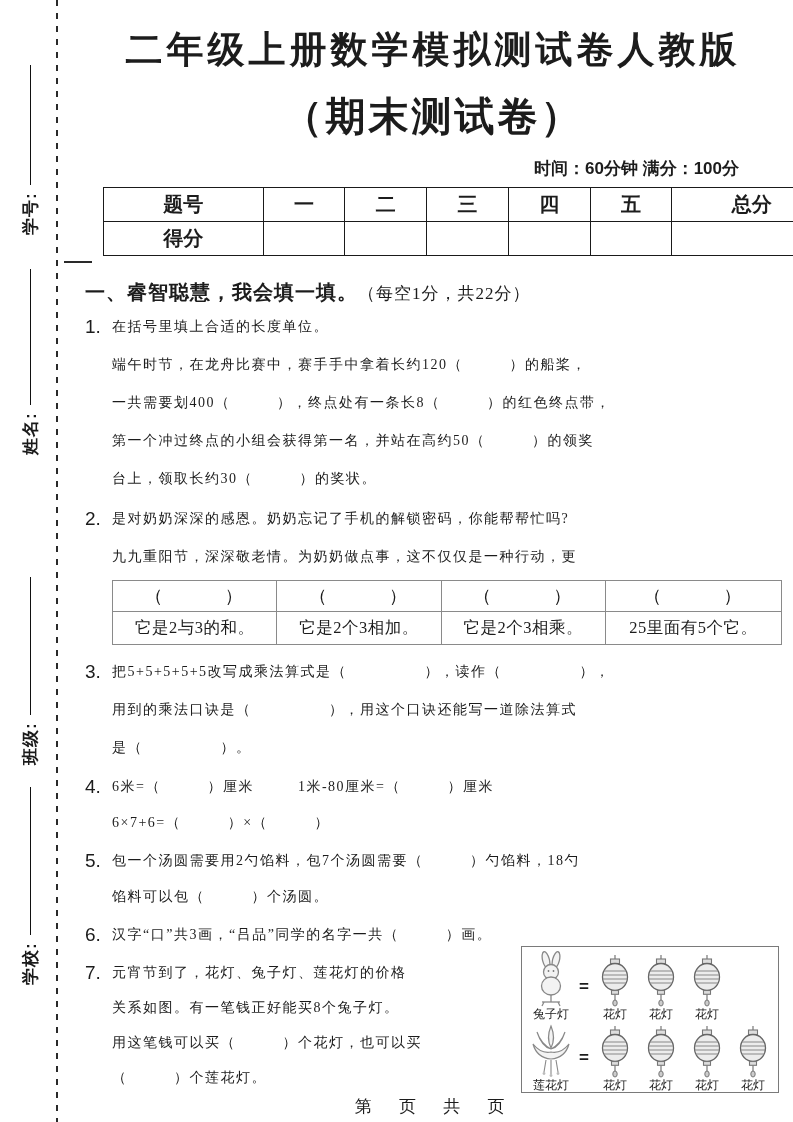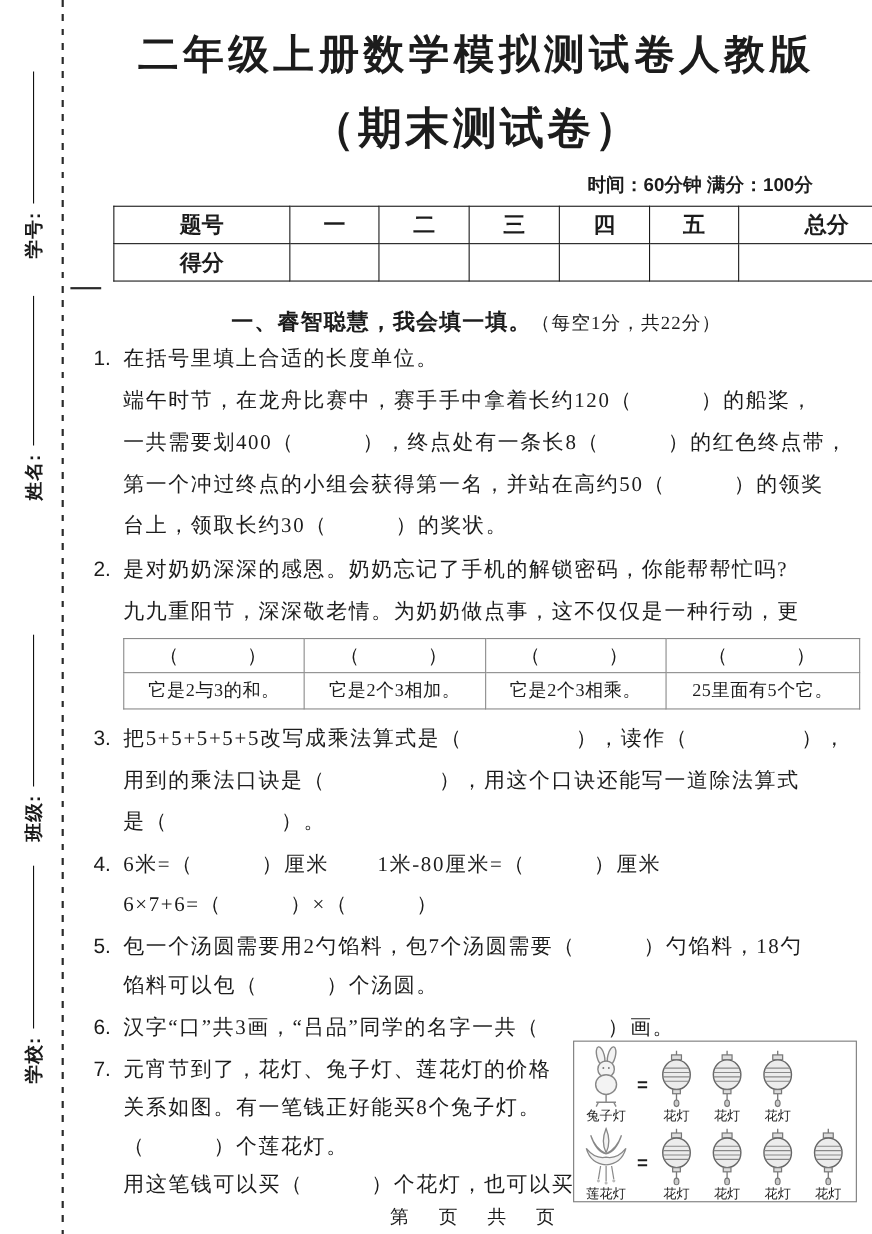--- a/index.html
+++ b/index.html
@@ -24,29 +24,29 @@
     font-weight:800;font-size:40px;letter-spacing:3px;}
   .meta{margin-top:13px;text-align:right;padding-right:42px;
     font-family:"Liberation Sans","DejaVu Sans",sans-serif;font-weight:600;font-size:17px;}
   
   table.score{border-collapse:collapse;margin:7px 0 0 18px;width:729px;
     font-family:"Liberation Sans","DejaVu Sans",sans-serif;}
   table.score td,table.score th{border:1.8px solid #1a1a1a;height:33px;text-align:center;
     font-size:20px;font-weight:600;padding:0;}
   table.score th{font-weight:700;}
   
-  .sec-head{margin-top:23px;font-size:20px;text-align:center;}
+  .sec-head{margin-top:23px;font-size:20px;}
   .sec-head .bold{font-family:"Liberation Sans","DejaVu Sans",sans-serif;font-weight:800;letter-spacing:1px;}
   .sec-head .note{font-size:17px;letter-spacing:1px;}
   
   .q{display:flex;margin-top:2px;position:relative;}
   .q-num{width:27px;flex:0 0 27px;font-size:19px;line-height:38px;
     font-family:"Liberation Sans","DejaVu Sans",sans-serif;}
   .q-body{flex:1;}
-  .q-line{font-size:19px;line-height:38px;letter-spacing:1.5px;white-space:nowrap;}
+  .q-line{font-size:14px;line-height:38px;letter-spacing:1.5px;white-space:nowrap;}
   .lh36 .q-num{line-height:36px;} .lh36 .q-line{line-height:36px;}
   .lh35 .q-num{line-height:35px;} .lh35 .q-line{line-height:35px;}
   .gap-part{margin-left:44px;}
   
   table.pwd{border-collapse:collapse;width:670px;margin:4px 0 6px 0;}
   table.pwd td{border:1.2px solid #8a8a8a;text-align:center;padding:0;}
   table.pwd tr.blank-row td{height:30px;font-size:18px;letter-spacing:2px;}
   table.pwd tr.desc-row td{height:32px;font-size:16.5px;letter-spacing:0.5px;}
   
   .figure{position:absolute;right:2px;top:-9px;width:258px;height:147px;
@@ -182,22 +182,22 @@
     <div class="q-body">
       <div class="q-line">汉字“口”共3画，“吕品”同学的名字一共（　　　）画。</div>
     </div>
   </div>
 
   <div class="q lh35">
     <div class="q-num">7.</div>
     <div class="q-body">
       <div class="q-line">元宵节到了，花灯、兔子灯、莲花灯的价格</div>
       <div class="q-line">关系如图。有一笔钱正好能买8个兔子灯。</div>
+      <div class="q-line">用这笔钱可以买（　　　）个花灯，也可以买</div>
       <div class="q-line">（　　　）个莲花灯。</div>
-      <div class="q-line">用这笔钱可以买（　　　）个花灯，也可以买</div>
     </div>
 
     <div class="figure">
       <div class="fig-row">
         <div class="fig-col first">
           <svg width="40" height="56" viewBox="0 0 40 56">
             <g fill="#f3f3f3" stroke="#888" stroke-width="1.3">
               <ellipse cx="15" cy="9" rx="3.4" ry="8.5" transform="rotate(-14 15 9)"></ellipse>
               <ellipse cx="25" cy="9" rx="3.4" ry="8.5" transform="rotate(14 25 9)"></ellipse>
               <circle cx="20" cy="21" r="7.5"></circle>

